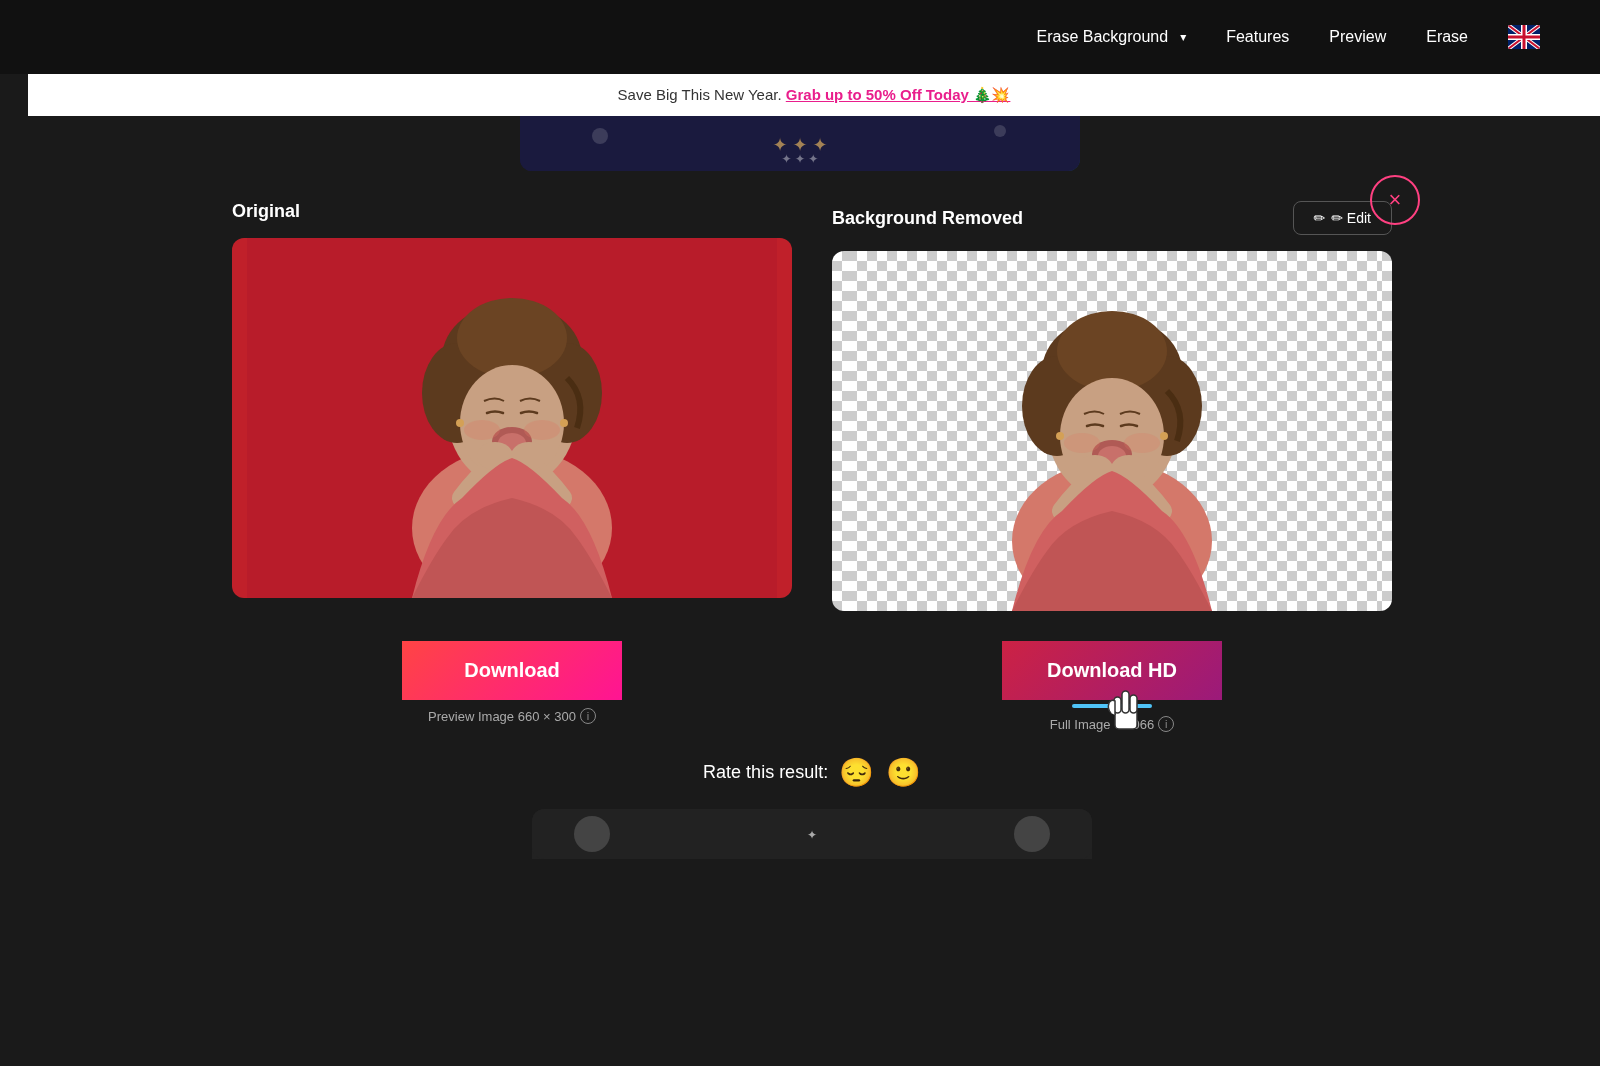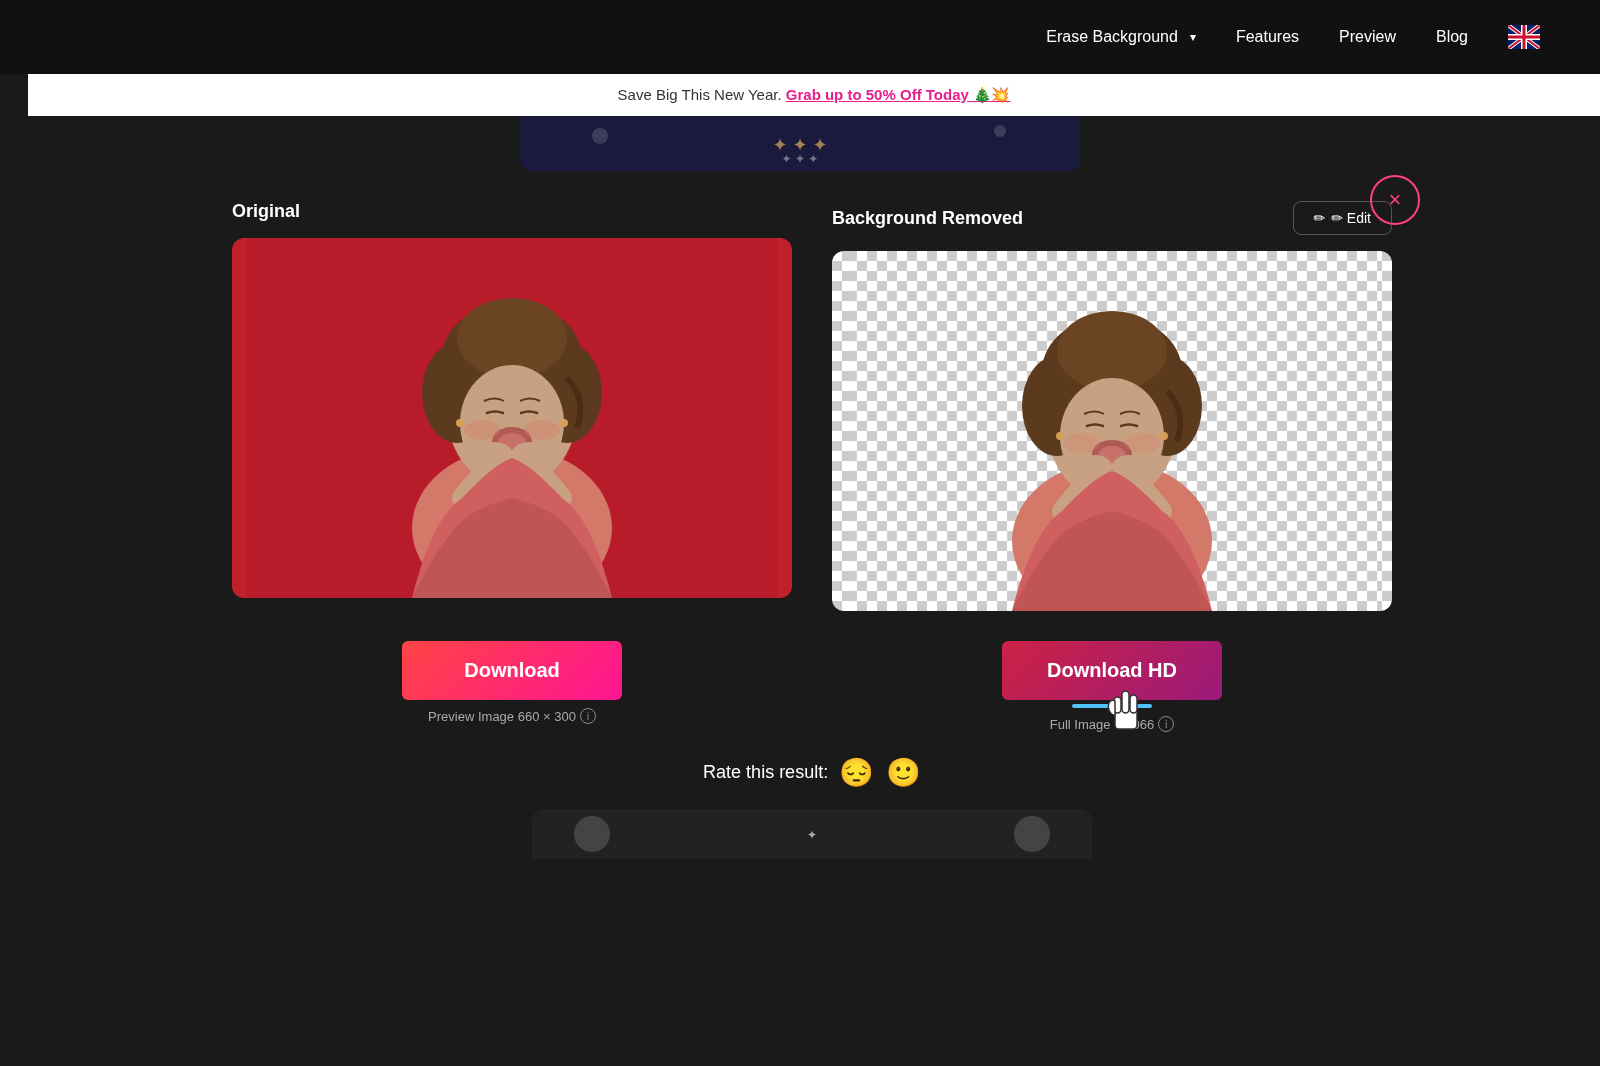--- a/index.html
+++ b/index.html
@@ -189,21 +189,21 @@
       display: flex;
       flex-direction: column;
       align-items: center;
     }
 
     .download-btn {
       width: 100%;
       max-width: 220px;
       padding: 18px;
       border: none;
-      border-radius: 6px;
+      border-radius: 0;
       font-size: 20px;
       font-weight: 600;
       cursor: pointer;
       color: #fff;
     }
 
     .download-free {
       background: linear-gradient(135deg, #ff4444, #ff1493);
     }
 
@@ -298,21 +298,21 @@
         <span>Erase Background</span>
         <span class="chevron">▾</span>
       </div>
       <div class="nav-item">
         <span>Features</span>
       </div>
       <div class="nav-item">
         <span>Preview</span>
       </div>
       <div class="nav-item">
-        <span>Blog</span>
+        <span>Erase</span>
       </div>
       <div class="lang-flag">
         <svg width="32" height="24" viewBox="0 0 32 24">
           <rect width="32" height="24" fill="#012169"></rect>
           <path d="M0,0 L32,24 M32,0 L0,24" stroke="#fff" stroke-width="4"></path>
           <path d="M0,0 L32,24 M32,0 L0,24" stroke="#C8102E" stroke-width="2"></path>
           <path d="M16,0 L16,24 M0,12 L32,12" stroke="#fff" stroke-width="6"></path>
           <path d="M16,0 L16,24 M0,12 L32,12" stroke="#C8102E" stroke-width="3"></path>
         </svg>
       </div>

